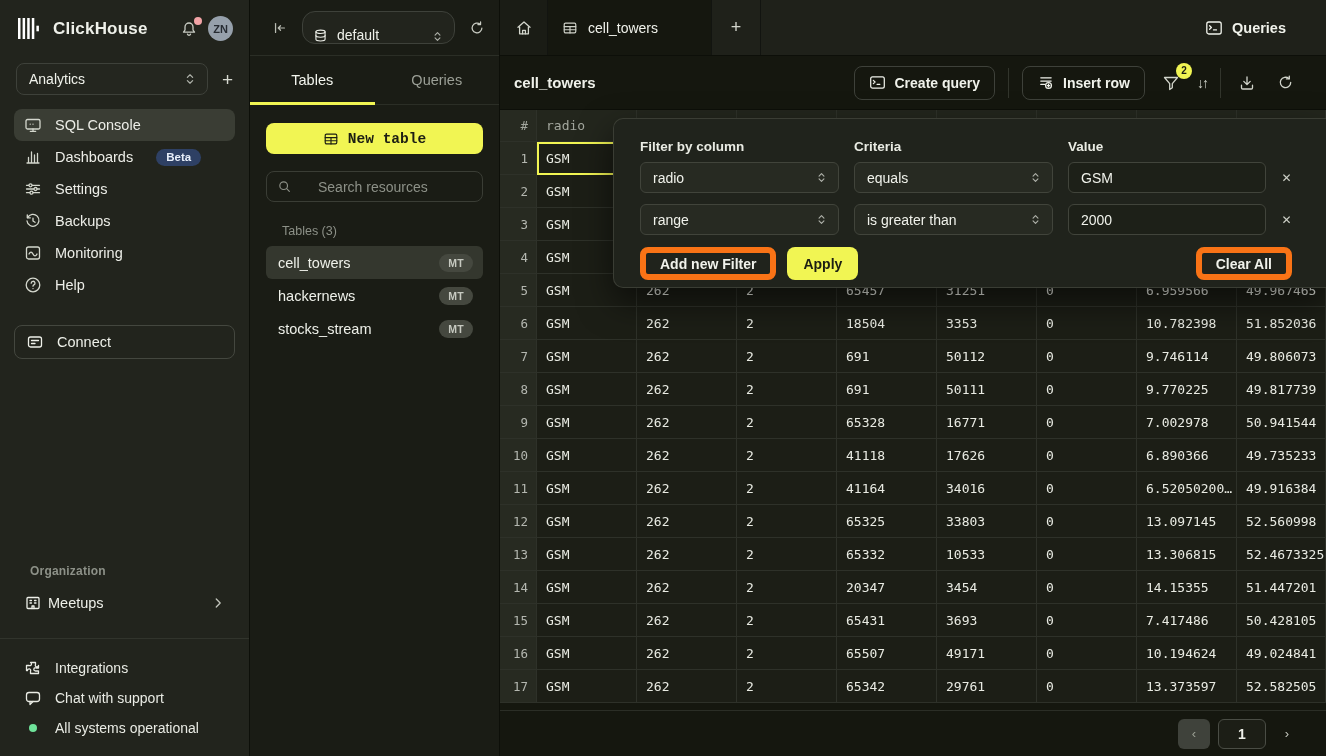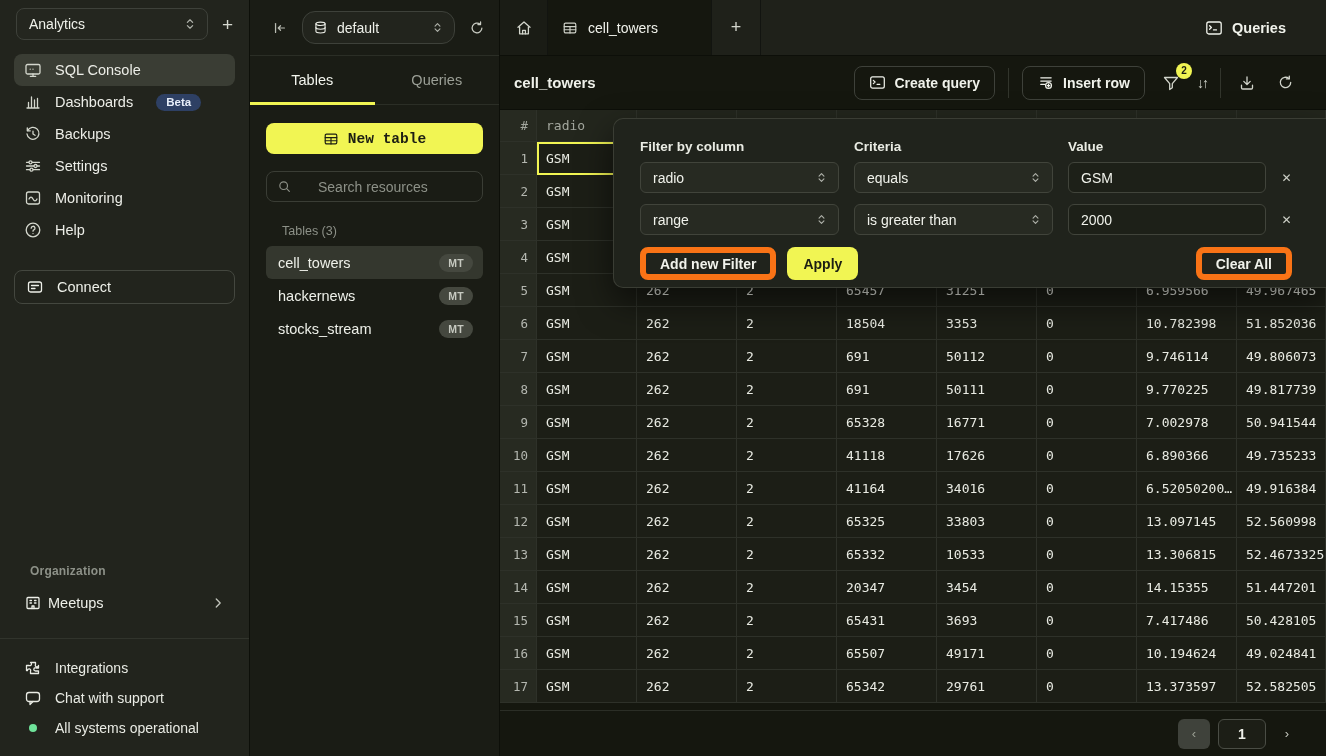--- a/index.html
+++ b/index.html
@@ -31,21 +31,21 @@
   .meetups-item .chev-r { margin-left:auto; color:#c2c5bc; }
   .side-divider { border-top:1px solid #31342c; margin:20px 0 18px 0; }
   .side-footer { padding:0 24px 18px 24px; display:flex; flex-direction:column; gap:9px; }
   .foot-item { display:flex; align-items:center; gap:13px; font-size:14px; color:#e9ebe4; height:21px; cursor:pointer; }
   .status-dot { width:8px; height:8px; border-radius:50%; background:#6fe39a; margin:0 5px; flex:none; }
 
   
   .explorer { width:250px; height:100%; background:#1a1c15; border-right:1px solid #0d0f09; flex:none; display:flex; flex-direction:column; }
   .explorer-top { height:56px; display:flex; align-items:center; padding:0 14px 0 22px; gap:14px; border-bottom:1px solid #2b2e26; }
   .collapse-ic { color:#b9bcb3; cursor:pointer; }
-  .db-select { flex:1; height:33px; border:1px solid #3e413a; border-radius:13px; background:#22241d; display:flex; align-items:center; gap:9px; padding:0 10px; font-size:14px; cursor:pointer; }
+  .db-select { flex:1; height:33px; border:1px solid #3e413a; border-radius:13px; background:#22241d; display:flex; align-items:flex-end; gap:9px; padding:0 10px; font-size:14px; cursor:pointer; }
   .db-select .chev { margin-left:auto; color:#aeb1a9; }
   .refresh-ic { color:#c9ccc3; cursor:pointer; }
   .explorer-tabs { position:relative; height:49px; display:flex; border-bottom:1px solid #2b2e26;justify-content:flex-end; }
   .x-tab { flex:1; display:flex; align-items:center; justify-content:center; font-size:14.5px; color:#9b9f96; cursor:pointer; }
   .x-tab.active { color:#f2f4ed; }
   .tab-underline { position:absolute; left:0; bottom:-1px; width:125px; height:3px; background:#f1f553; }
   .explorer-body { padding:18px 16px; }
   .new-table-btn { width:100%; height:31px; background:#f1f553; border:none; border-radius:8px; color:#1c1e13; font-size:14.5px; font-weight:bold; display:flex; align-items:center; justify-content:center; gap:9px; cursor:pointer; font-family:Liberation Mono, monospace; }
   .search-box { margin-top:17px; height:31px; border:1px solid #3a3d35; border-radius:8px; display:flex; align-items:center; padding:0 10px; gap:26px; color:#8d9188; }
   .search-box input { background:transparent; border:none; outline:none; color:#e8eae2; font-size:14px; width:100%; font-family:inherit; }
@@ -100,20 +100,42 @@
   .fp-btn { height:33px; border:6px solid #f97316; border-radius:8px; background:transparent; color:#f0f2eb; font-size:14px; font-weight:bold; padding:0 14px; cursor:pointer; font-family:inherit; }
   .fp-apply { height:33px; border:none; border-radius:8px; background:#f1f553; color:#1c1e13; font-size:14px; font-weight:bold; padding:0 16px; margin-left:11px; cursor:pointer; font-family:inherit; }
   .fp-clear { margin-left:auto; }
 </style>
 </head>
 <body>
 
 <div class="app">
 
   <aside class="sidebar">
+    <div class="brand-row">
+      <span>
+        <svg width="25" height="21" viewBox="0 0 25 21" fill="#fff">
+            <rect x="0" y="0" width="2.5" height="21"></rect>
+            <rect x="4.6" y="0" width="2.5" height="21"></rect>
+            <rect x="9.2" y="0" width="2.5" height="21"></rect>
+            <rect x="13.8" y="0" width="2.5" height="21"></rect>
+            <rect x="18.4" y="7.7" width="2.5" height="5.6"></rect>
+          </svg>
+      </span>
+      <span class="brand-name">ClickHouse</span>
+      <span class="brand-right">
+        <span class="bell-wrap">
+          <svg width="18" height="18" viewBox="0 0 18 18" fill="none" stroke="currentColor" stroke-width="1.3" stroke-linecap="round" stroke-linejoin="round">
+              <path d="M9 3a4 4 0 0 0-4 4v3l-1.5 2.2h11L13 10V7a4 4 0 0 0-4-4Z"></path>
+              <path d="M7.5 14.2a1.6 1.6 0 0 0 3 0"></path>
+            </svg>
+          <span class="notif-dot"></span>
+        </span>
+        <span class="avatar">ZN</span>
+      </span>
+    </div>
 
     <div class="workspace-row">
       <div class="workspace-select">
         <span>Analytics</span>
         <span class="chev">
             <svg width="14" height="14" viewBox="0 0 16 16" fill="none" stroke="currentColor" stroke-width="1.4" stroke-linecap="round" stroke-linejoin="round">
               <path d="m5 6.2 3-3 3 3M5 9.8l3 3 3-3"></path>
             </svg>
           </span>
       </div>
@@ -134,38 +156,38 @@
         <span class="ic">
             <svg width="18" height="18" viewBox="0 0 18 18" fill="none" stroke="currentColor" stroke-width="1.3" stroke-linecap="round" stroke-linejoin="round">
               <path d="M3 15h12M4.5 15V9.5M7.5 15V4M10.5 15V7M13.5 15V5.5"></path>
             </svg>
           </span>
         <span>Dashboards</span>
         <span class="badge-beta">Beta</span>
       </div>
       <div class="side-item">
         <span class="ic">
-            <svg width="18" height="18" viewBox="0 0 18 18" fill="none" stroke="currentColor" stroke-width="1.3" stroke-linecap="round" stroke-linejoin="round">
-              <path d="M3.6 5.6A6 6 0 1 1 3 9"></path>
-              <path d="M3.3 2.8v3h3"></path>
-              <path d="M9 6.2V9l2 1.3"></path>
-            </svg>
-          </span>
-        <span>Backups</span>
-      </div>
-      <div class="side-item">
-        <span class="ic">
             <svg width="18" height="18" viewBox="0 0 18 18" fill="none" stroke="currentColor" stroke-width="1.3" stroke-linecap="round">
               <path d="M2.5 5.3h13M2.5 9h13M2.5 12.7h13"></path>
               <circle cx="6.5" cy="5.3" r="1.5" fill="#22241d"></circle>
               <circle cx="11.5" cy="9" r="1.5" fill="#22241d"></circle>
               <circle cx="7.5" cy="12.7" r="1.5" fill="#22241d"></circle>
             </svg>
           </span>
         <span>Settings</span>
+      </div>
+      <div class="side-item">
+        <span class="ic">
+            <svg width="18" height="18" viewBox="0 0 18 18" fill="none" stroke="currentColor" stroke-width="1.3" stroke-linecap="round" stroke-linejoin="round">
+              <path d="M3.6 5.6A6 6 0 1 1 3 9"></path>
+              <path d="M3.3 2.8v3h3"></path>
+              <path d="M9 6.2V9l2 1.3"></path>
+            </svg>
+          </span>
+        <span>Backups</span>
       </div>
       <div class="side-item">
         <span class="ic">
             <svg width="18" height="18" viewBox="0 0 18 18" fill="none" stroke="currentColor" stroke-width="1.3" stroke-linecap="round" stroke-linejoin="round">
               <rect x="2.5" y="3" width="13" height="12" rx="2"></rect>
               <path d="M5 10c1.3-2.6 2.7-2.6 4 0s2.7 2.6 4 0"></path>
             </svg>
           </span>
         <span>Monitoring</span>
       </div>

